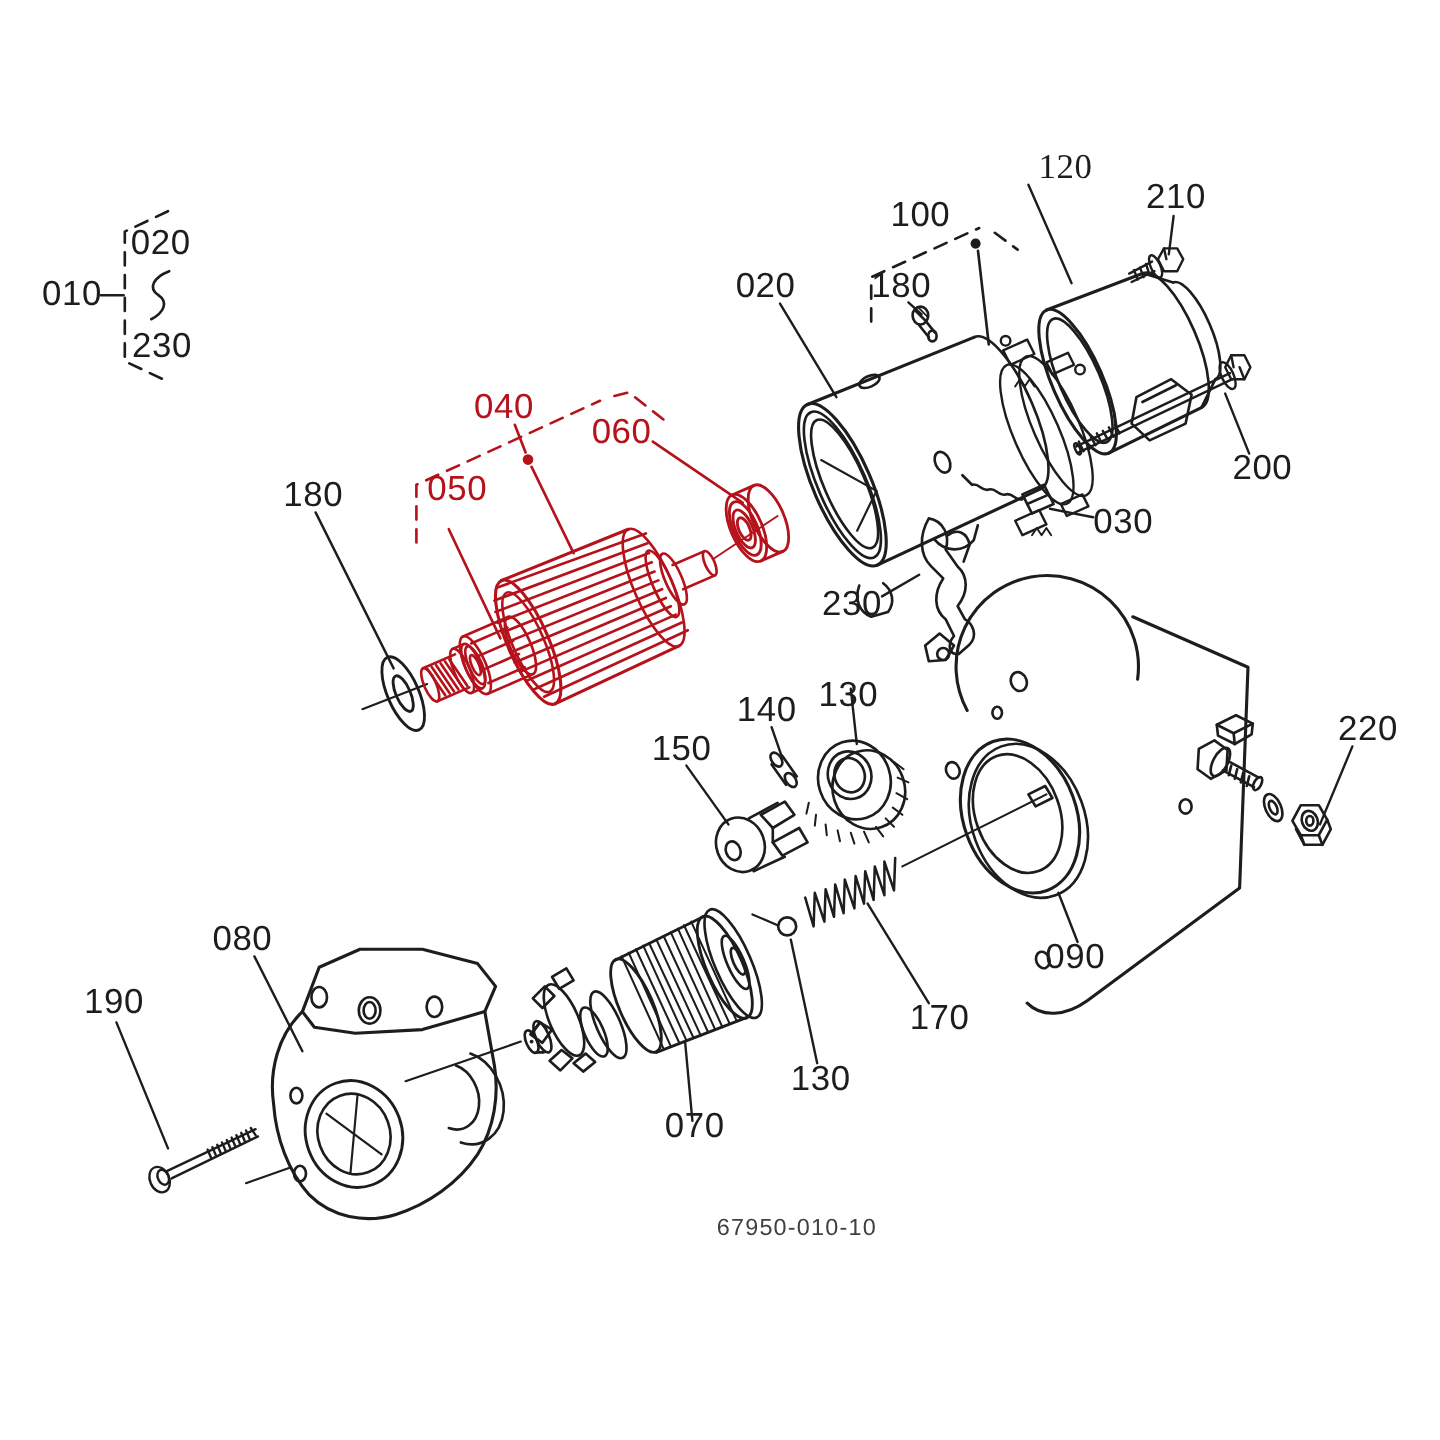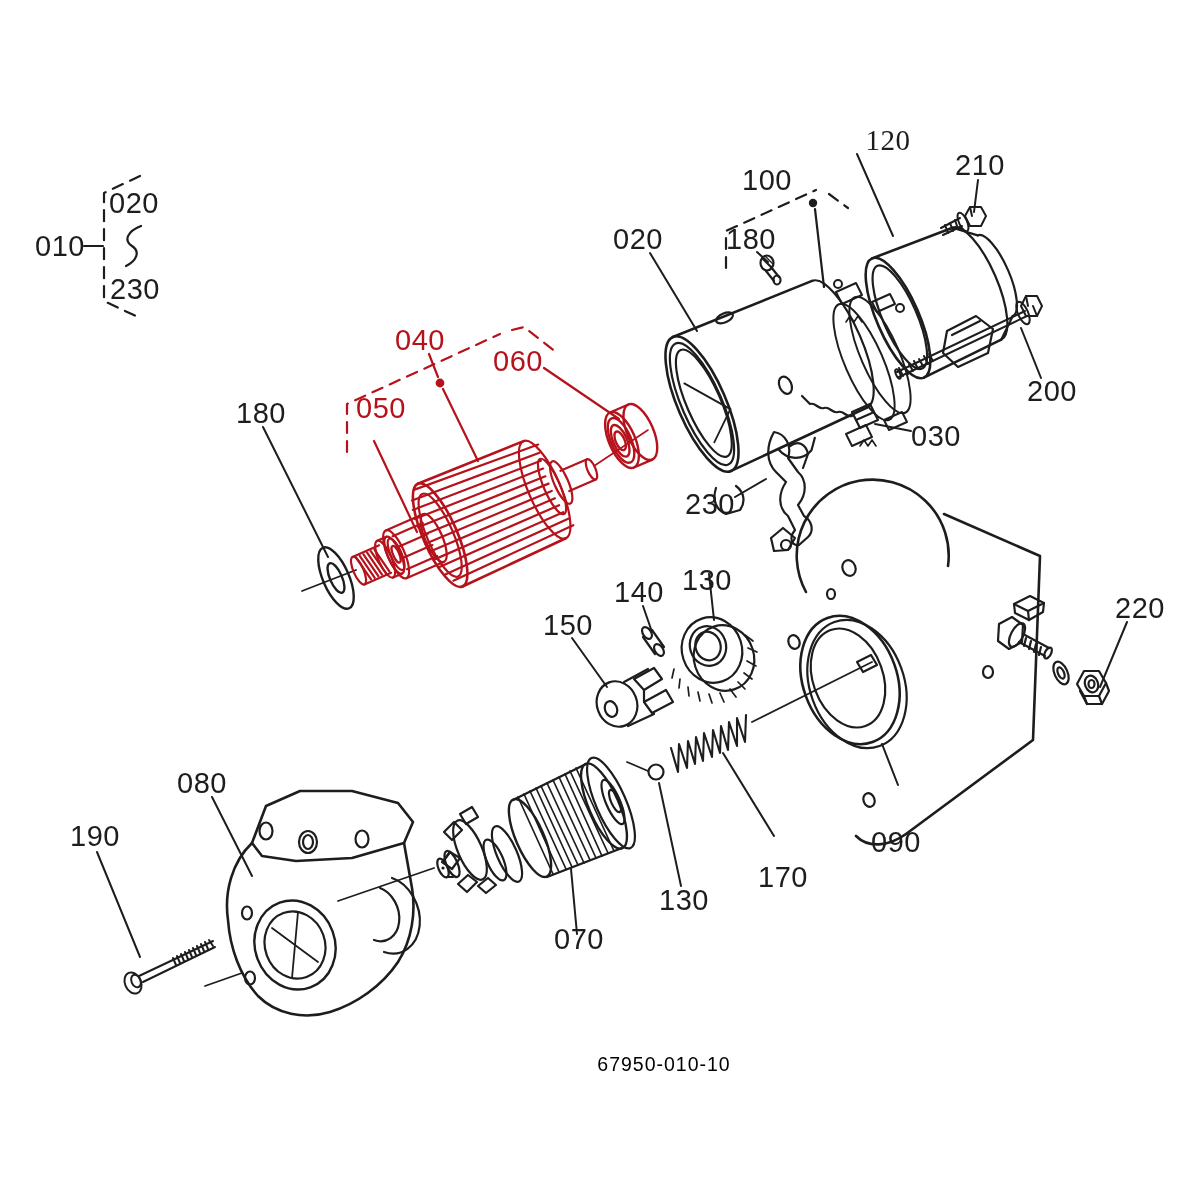--- a/index.html
+++ b/index.html
@@ -2,22 +2,22 @@
 <html><head>
 <meta charset="utf-8">
 <style>
   html,body{margin:0;padding:0;background:#ffffff;}
   #stage{position:relative;width:1200px;height:1200px;background:#ffffff;overflow:hidden;
          font-family:"Liberation Sans", sans-serif;}
   #drawing{position:absolute;left:0;top:0;}
   .callout{position:absolute;transform:translate(-50%,-50%);font-size:29px;color:#1d1d1d;
            white-space:nowrap;letter-spacing:0.5px;}
   .callout.red{color:#b5121b;}
-  #drawing-number{position:absolute;left:664px;top:1064px;transform:translate(-50%,-50%);
-           font-size:19.5px;letter-spacing:1px;color:#000000;}
+  #drawing-number{position:absolute;left:664px;top:1024px;transform:translate(-50%,-50%);
+           font-size:19.5px;letter-spacing:1px;color:#404040;}
 </style>
 </head>
 <body>
 <div id="stage">
 
 <svg id="drawing" width="1200" height="1200" viewBox="0 0 1200 1200">
   <g fill="none" stroke="#1d1d1d" stroke-width="2.2" stroke-linecap="round" stroke-linejoin="round">
 
     <g>
       <line x1="84" y1="246" x2="103" y2="246"></line>
@@ -394,23 +394,23 @@
       <div class="callout" style="left: 767px; top: 180px; text-align: center;">100</div>
       <div class="callout" style="left: 751px; top: 239px;">180</div>
       <div class="callout" style="left: 888px; top: 140px; font-family: Liberation Serif, serif;">120</div>
       <div class="callout" style="left: 980px; top: 165px;">210</div>
       <div class="callout" style="left: 1052px; top: 391px;">200</div>
       <div class="callout" style="left: 936px; top: 436px;">030</div>
       <div class="callout" style="left: 710px; top: 504px;">230</div>
       <div class="callout" style="left: 707px; top: 580px; text-align: center;">130</div>
       <div class="callout" style="left: 639px; top: 592px;">140</div>
       <div class="callout" style="left: 568px; top: 625px;">150</div>
-      <div class="callout" style="left: 896px; top: 798px; margin-top: 44px;">090</div>
+      <div class="callout" style="left: 896px; top: 798px;">090</div>
       <div class="callout" style="left: 1140px; top: 608px;">220</div>
-      <div class="callout" style="left: 783px; top: 877px; text-align: right;">170</div>
+      <div class="callout" style="left: 783px; top: 849px; text-align: right;">170</div>
       <div class="callout" style="left: 684px; top: 900px;">130</div>
       <div class="callout" style="left: 579px; top: 939px;">070</div>
       <div class="callout" style="left: 202px; top: 783px;">080</div>
       <div class="callout" style="left: 95px; top: 836px;">190</div>
     </div>
 
 <div id="drawing-number">67950-010-10</div>
 
 </div>
 

